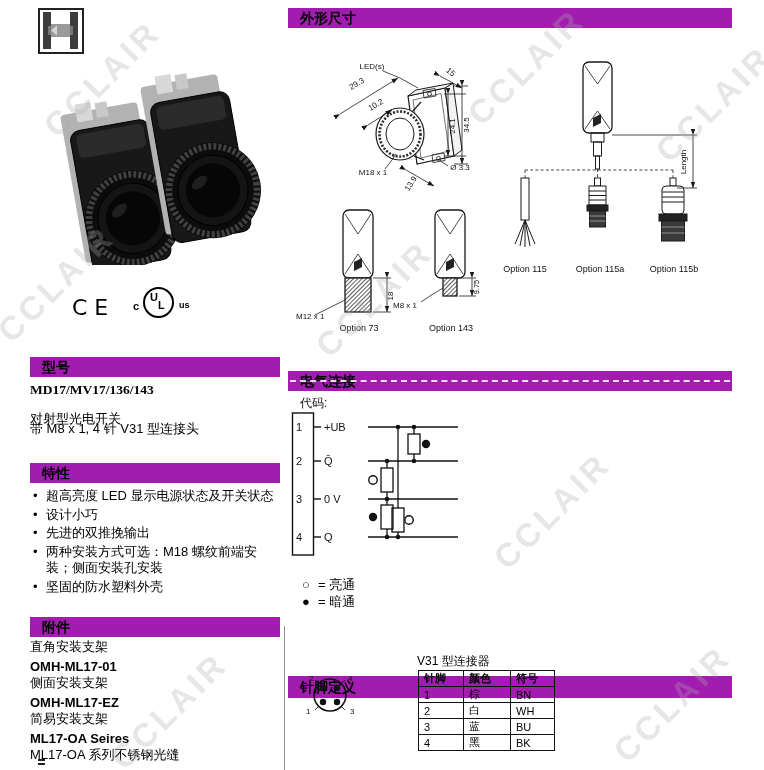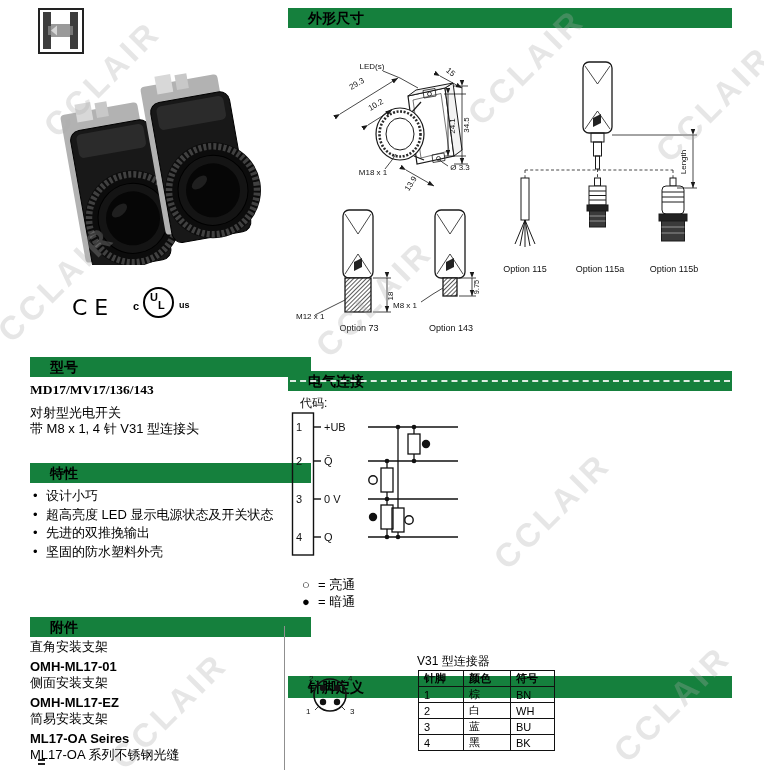--- a/index.html
+++ b/index.html
@@ -2,36 +2,36 @@
 <html><head>
 <meta charset="utf-8">
 <style>
   html,body{margin:0;padding:0;}
   body{
     width:764px;height:770px;position:relative;background:#fff;
     font-family:"Liberation Sans","DejaVu Sans",sans-serif;color:#000;overflow:hidden;
   }
   .abs{position:absolute;}
   .bar{
-    position:absolute;background:#15803d;height:20px;line-height:20px;
-    padding-left:20px;font-weight:bold;font-size:14px;box-sizing:border-box;color:#000;
-  }
-  .bar-left{left:30px;width:281px;}
+    position:absolute;background:#a21caf;height:20px;line-height:20px;
+    padding-left:12px;font-weight:bold;font-size:14px;box-sizing:border-box;color:#000;
+  }
+  .bar-left{left:30px;width:250px;}
   .bar-right{left:288px;width:444px;}
   .bar-dashed::after{
     content:"";position:absolute;left:2px;right:2px;top:9px;
     border-top:2px dashed rgba(255,255,255,0.85);
   }
   .wm{
     position:absolute;font-size:33px;font-weight:bold;letter-spacing:4px;
     color:rgba(173,173,173,0.30);transform:rotate(-45deg);white-space:nowrap;
     z-index:9;pointer-events:none;
   }
   .model-name{position:absolute;left:0;top:24px;font-weight:bold;font-size:13.5px;font-family:Liberation Serif, serif;}
-  .model-line1{position:absolute;left:0;top:46px;font-size:13px;}
+  .model-line1{position:absolute;left:0;top:52px;font-size:13px;}
   .model-line2{position:absolute;left:0;top:62px;font-size:13px;text-align:center;}
   .feat-list{margin:0;padding:0 0 0 16px;}
   .feat-list li{list-style:none;position:relative;font-size:13px;line-height:16.5px;margin-bottom:2px;}
   .feat-list li::before{content:"•";position:absolute;left:-13px;top:0;}
   .acc-name{font-weight:bold;font-size:13px;margin-top:5px;line-height:15px;}
   .acc-desc{font-size:13px;margin-top:1px;line-height:15px;}
   .legend-row{display:flex;align-items:center;font-size:13px;line-height:15px;margin-bottom:2px;}
   .legend-sym{width:16px;font-size:13px;}
   .pin-table{border-collapse:collapse;font-size:11px;}
   .pin-table th,.pin-table td{
@@ -120,23 +120,24 @@
 <div class="bar bar-left" style="top:357px;">型号</div>
 <div class="abs" style="left:30px;top:358px;width:250px;">
   <div class="model-name">MD17/MV17/136/143</div>
   <div class="model-line1">对射型光电开关</div>
   <div class="model-line2">带 M8 x 1, 4 针 V31 型连接头</div>
 </div>
 
 <div class="bar bar-left" style="top:463px;">特性</div>
 <div class="abs" style="left:30px;top:488px;width:252px;">
   <ul class="feat-list">
+    <li>超高亮度 LED 显示电源状态及开关状态</li>
     <li>设计小巧</li>
-    <li>超高亮度 LED 显示电源状态及开关状态</li>
     <li>先进的双推挽输出</li>
+    <li>两种安装方式可选：M18 螺纹前端安装；侧面安装孔安装</li>
     <li>坚固的防水塑料外壳</li>
   </ul>
 </div>
 
 <div class="bar bar-left" style="top:617px;">附件</div>
 <div class="abs" style="left:30px;top:638px;width:250px;">
   <div class="acc-desc">直角安装支架</div>
   <div class="acc-name">OMH-ML17-01</div>
   <div class="acc-desc">侧面安装支架</div>
   <div class="acc-name">OMH-ML17-EZ</div>

